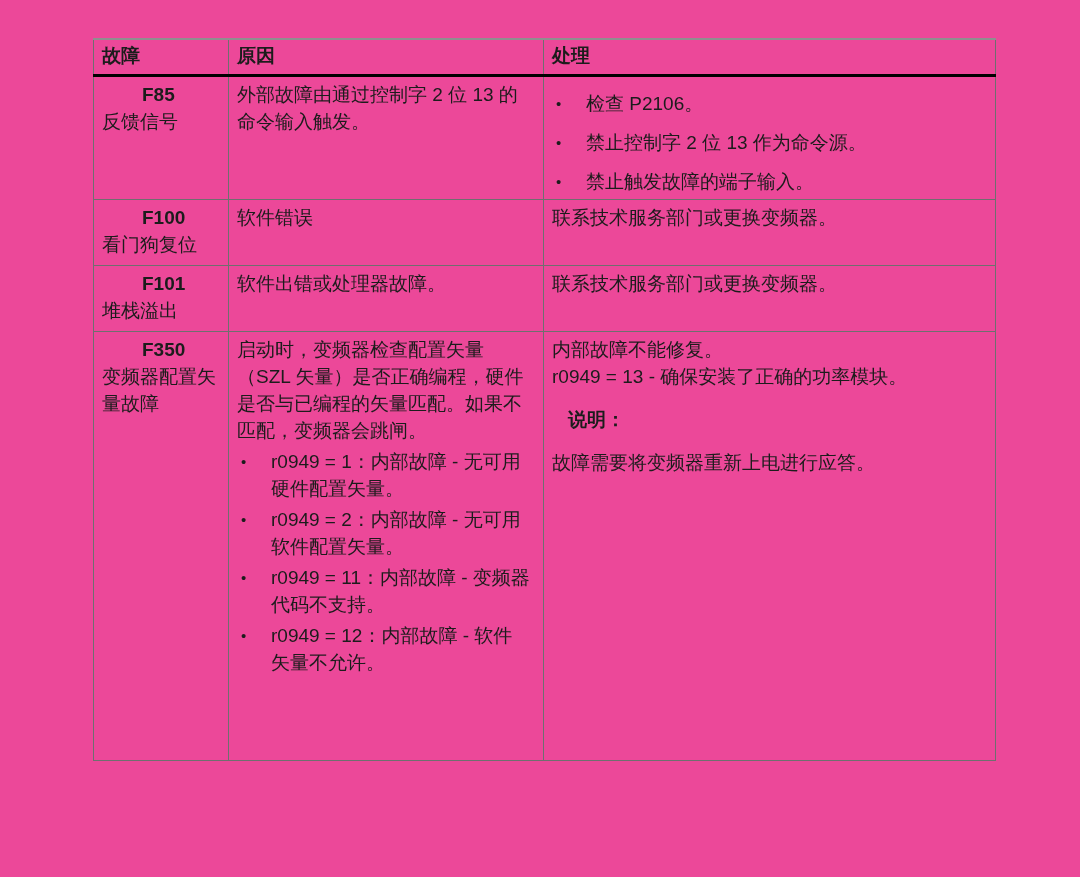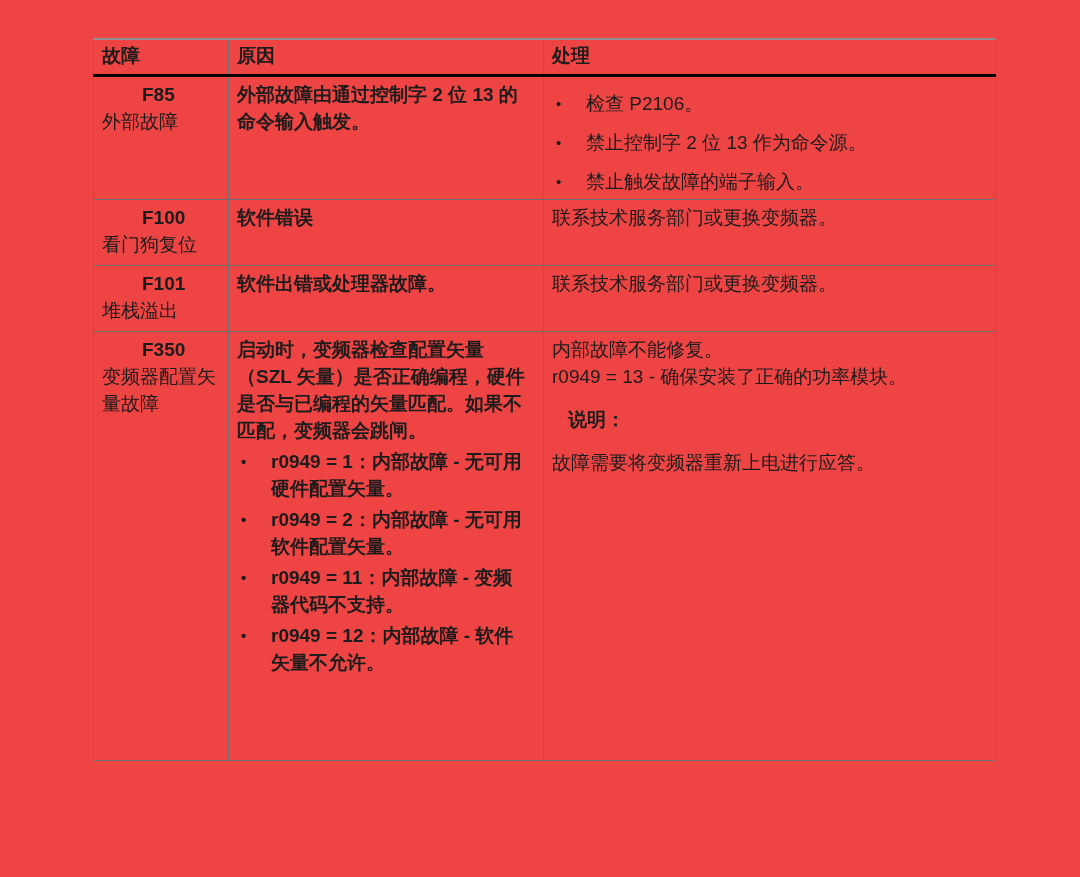--- a/index.html
+++ b/index.html
@@ -4,21 +4,21 @@
 <style>
   html, body {
     margin: 0; padding: 0;
     background: #ffffff;
   }
   .page {
     position: relative;
     width: 1080px;
     height: 877px;
     overflow: hidden;
-    background: #ef4444;
+    background: #ec4899;
     font-family: "Liberation Sans", sans-serif;
     color: #1c1c1c;
   }
   table.fault-table {
     position: absolute;
     left: 93px;
     top: 38px;
     width: 902px;
     border-collapse: collapse;
     table-layout: fixed;
@@ -35,21 +35,21 @@
     text-align: left;
     overflow: hidden;
   }
   thead th {
     font-weight: bold;
     padding: 2px 8px;
     height: 30px;
     border-bottom: 3px solid #000000;
   }
   td { padding: 4px 8px; }
-  td.cause-cell { padding: 4px 13px 4px 8px; font-weight: bold; }
+  td.cause-cell { padding: 4px 13px 4px 8px; }
   tr.row-0 td { height: 106px; }
   tr.row-1 td { height: 57px; }
   tr.row-2 td { height: 57px; }
   tr.row-3 td { height: 56px; }
   tr.row-4 td { height: 77px; }
   tr.row-5 td { height: 78px; }
   tr.row-6 td { height: 420px; }
   .fault-code { font-weight: bold; margin-left: 40px; }
   .block-p { margin: 0; }
   .block-pb { margin: 16px; font-weight: bold; }
@@ -79,21 +79,21 @@
       <tr>
         <th>故障</th>
         <th>原因</th>
         <th>处理</th>
       </tr>
     </thead>
     <tbody id="tbody">
         <tr class="table-row row-0">
           <td class="fault-cell">
             <div class="fault-code">F85</div>
-            <div class="fault-name">外部故障</div>
+            <div class="fault-name">反馈信号</div>
           </td>
           <td class="cause-cell">
             <div class="block-p">外部故障由通过控制字 2 位 13 的命令输入触发。</div>
           </td>
           <td class="remedy-cell">
             <div class="block-li">
               <span class="bullet">•</span>
               <span class="li-text">检查 P2106。</span>
             </div>
             <div class="block-li">

